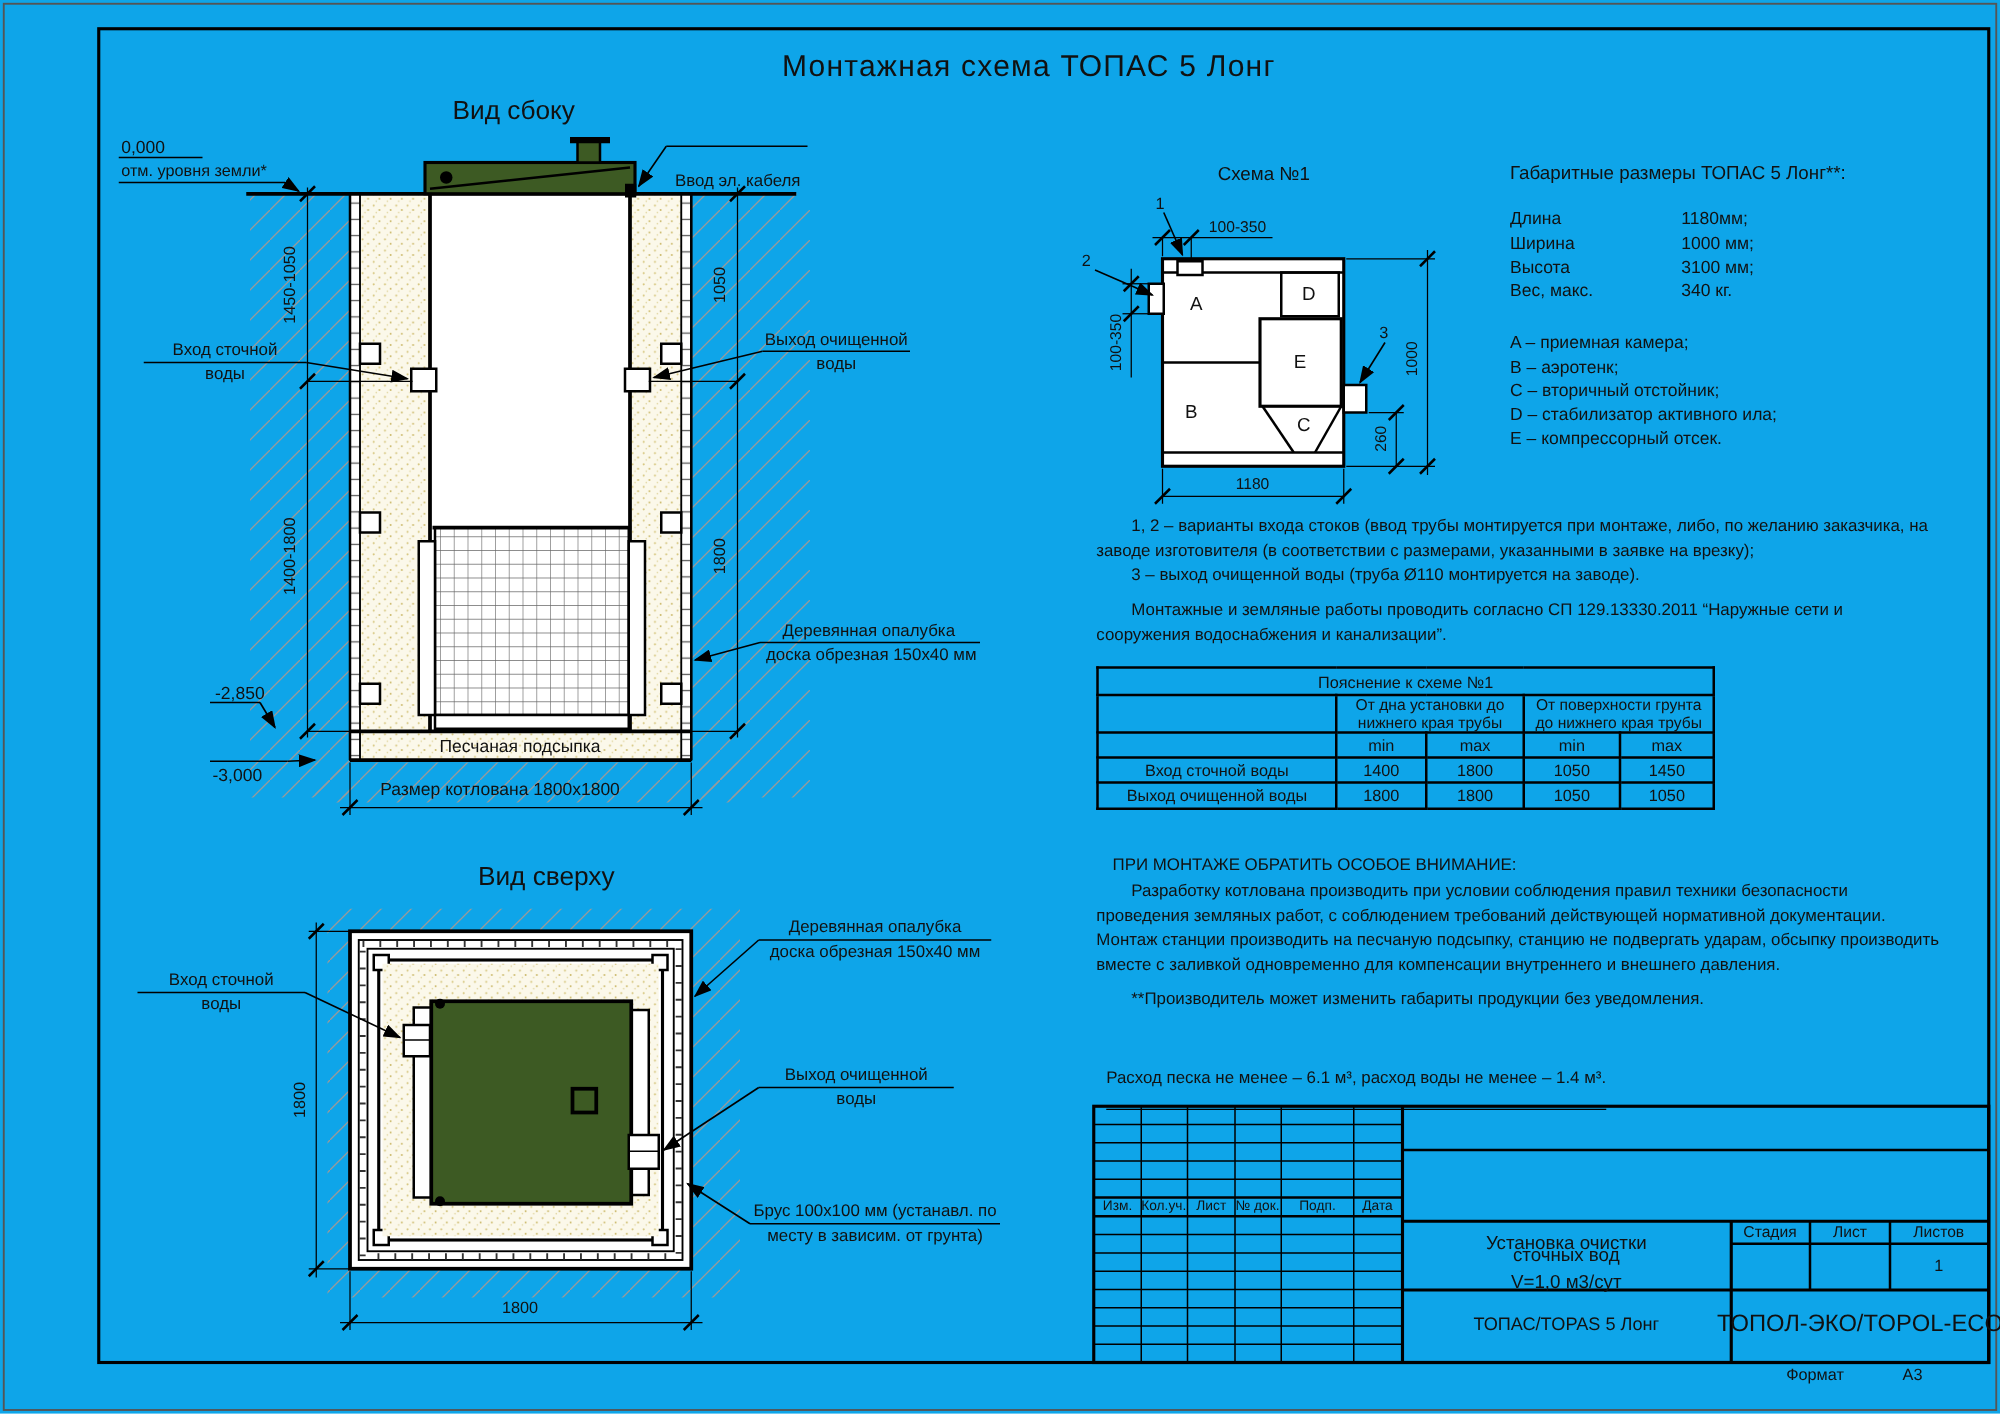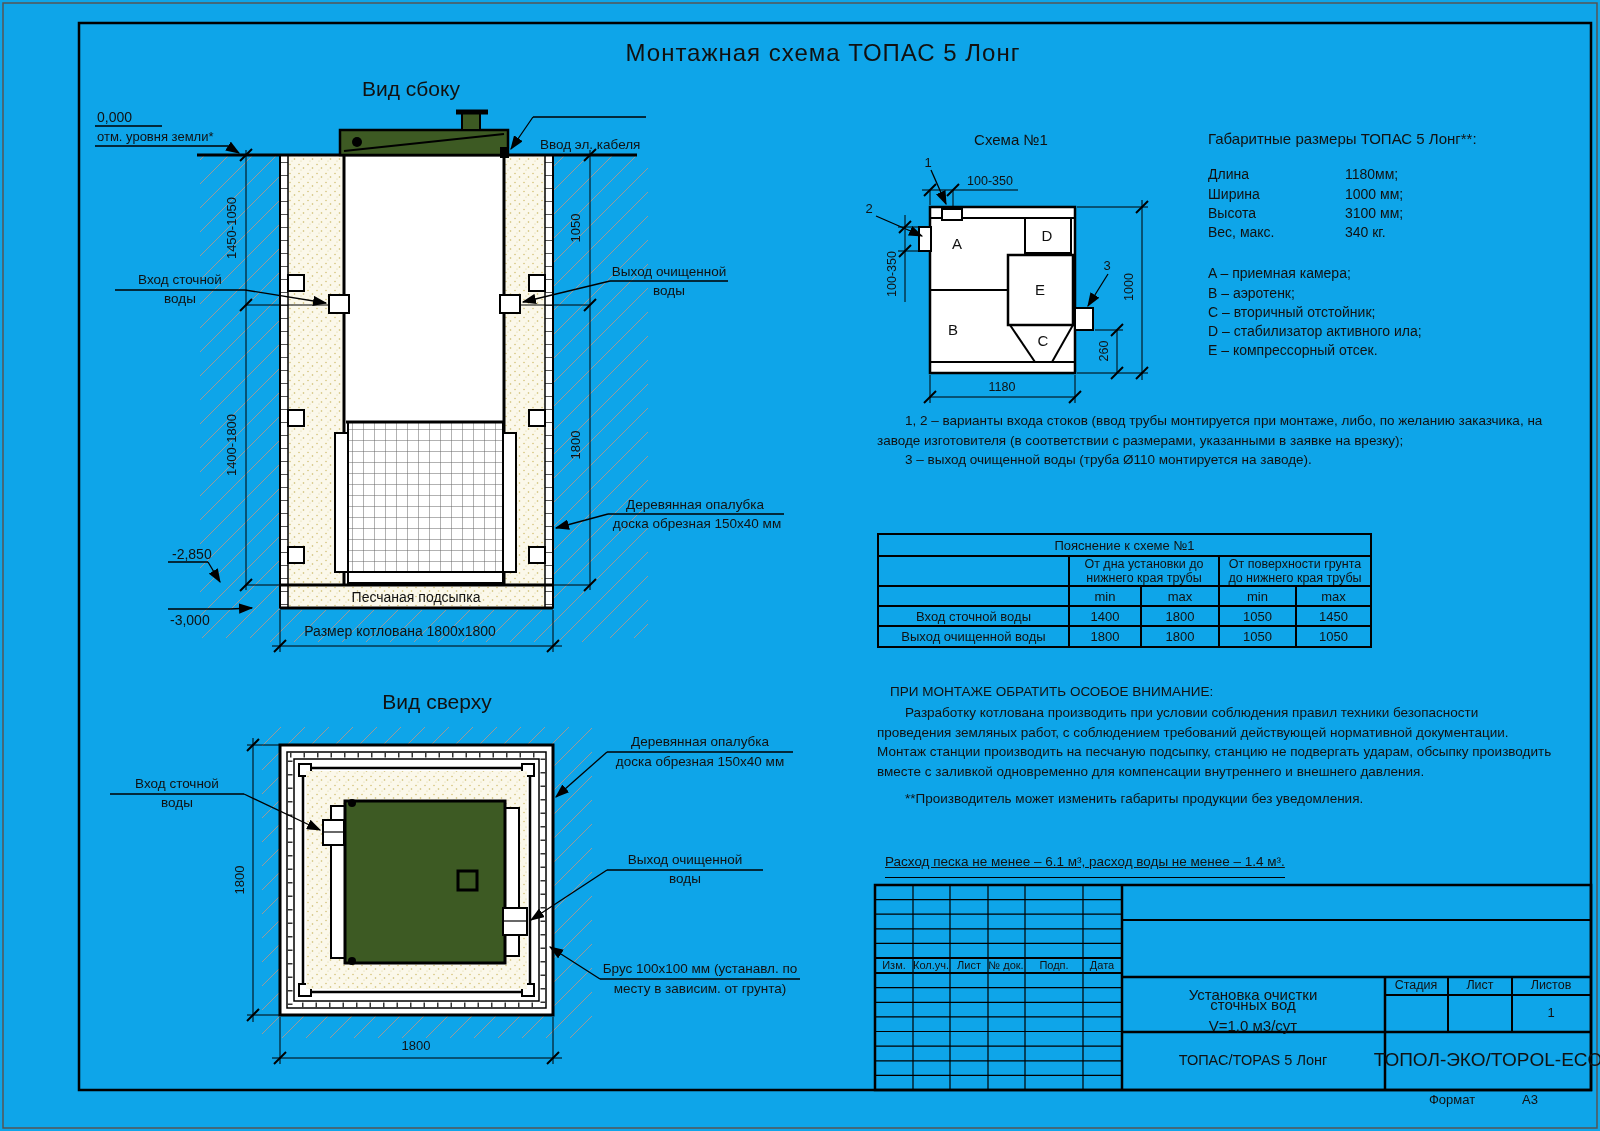--- a/index.html
+++ b/index.html
@@ -6,21 +6,21 @@
   #page{position:relative;width:1600px;height:1131px;background:#0ea5e9;overflow:hidden;
         font-family:"Liberation Sans",sans-serif;color:#111;}
   #linework{position:absolute;left:0;top:0;}
   .lbl{position:absolute;white-space:nowrap;color:#111;font-size:14px;line-height:1.05;}
   .c{transform:translate(-50%,-50%);text-align:center;}
   .rot{transform:translate(-50%,-50%) rotate(-90deg);text-align:center;}
   .s11{font-size:11px;} .s12{font-size:12.5px;} .s13{font-size:13px;} .s135{font-size:13.5px;}
   .s15{font-size:15px;} .s16{font-size:21px;} .s19{font-size:19px;} .s24{font-size:24px;letter-spacing:1px;}
   .para{position:absolute;font-size:13.5px;line-height:19.5px;color:#111;}
   .para p{margin:0;text-indent:28px;}
-  .underl{border-bottom:1.5px solid #000;padding-bottom:8px;text-decoration:underline;}
+  .underl{border-bottom:1.5px solid #000;padding-bottom:18px;}
   table.expl{position:absolute;left:877px;top:533px;border-collapse:collapse;table-layout:fixed;}
   table.expl td{border:2px solid #000;font-size:13px;text-align:center;vertical-align:middle;
                 padding:0 2px;font-family:"Liberation Sans",sans-serif;color:#111;}
 </style>
 </head>
 <body>
 
 <div id="page">
 
 <svg id="linework" width="1600" height="1131">
@@ -344,20 +344,23 @@
 <div class="lbl" style="left:1345px;top:225px;">340 кг.</div>
 <div class="lbl" style="left:1208px;top:266px;">A – приемная камера;</div>
 <div class="lbl" style="left:1208px;top:286px;">B – аэротенк;</div>
 <div class="lbl" style="left:1208px;top:305px;">C – вторичный отстойник;</div>
 <div class="lbl" style="left:1208px;top:324px;">D – стабилизатор активного ила;</div>
 <div class="lbl" style="left:1208px;top:343px;">E – компрессорный отсек.</div>
 
 <div class="para" style="left:877px;top:411px;width:672px;">
   <p>1, 2 – варианты входа стоков (ввод трубы монтируется при монтаже, либо, по желанию заказчика, на заводе изготовителя (в соответствии с размерами, указанными в заявке на врезку);</p>
   <p>3 – выход очищенной воды (труба Ø110 монтируется на заводе).</p>
+</div>
+<div class="para" style="left:877px;top:478px;width:672px;">
+  <p>Монтажные и земляные работы проводить согласно СП 129.13330.2011 “Наружные сети и сооружения водоснабжения и канализации”.</p>
 </div>
 
 <table class="expl">
   <colgroup>
         <col style="width:191px">
         <col style="width:72px">
         <col style="width:78px">
         <col style="width:77px">
         <col style="width:75px">
       </colgroup>

